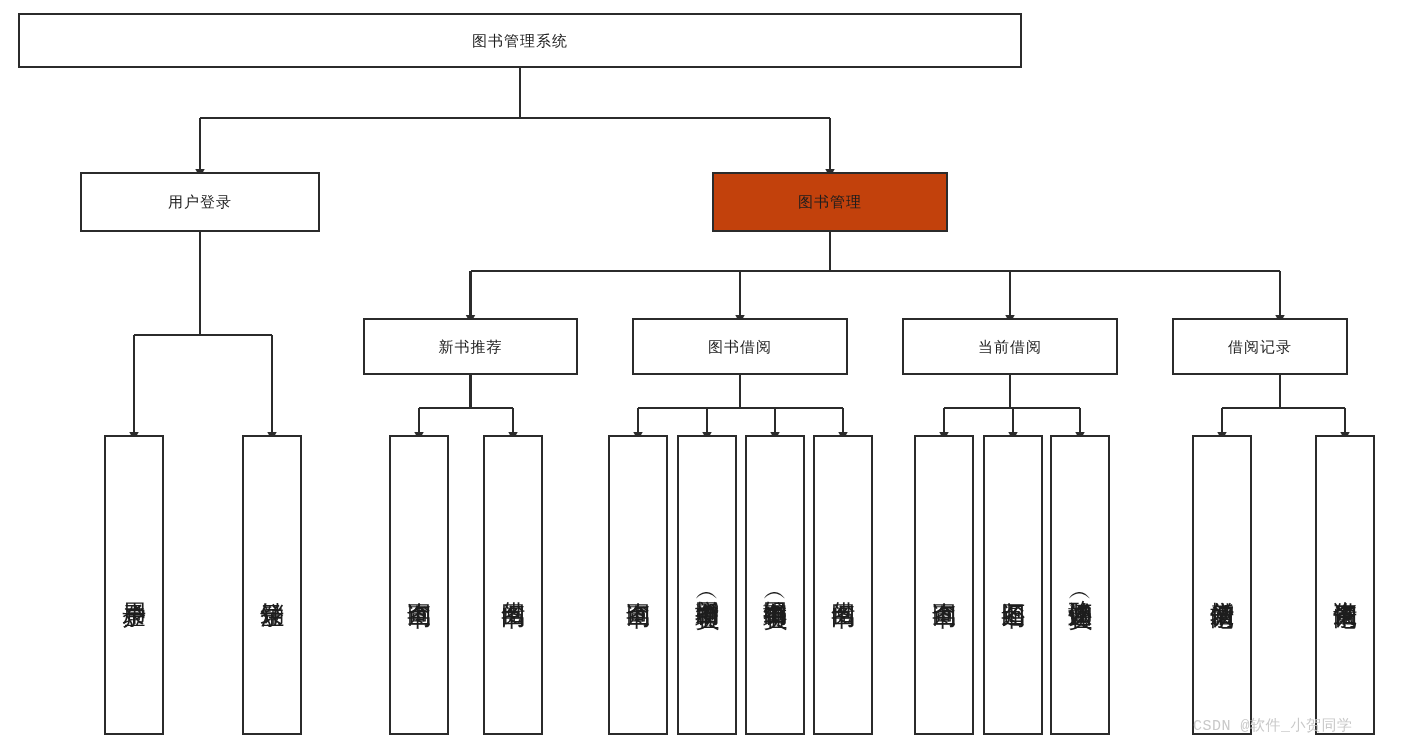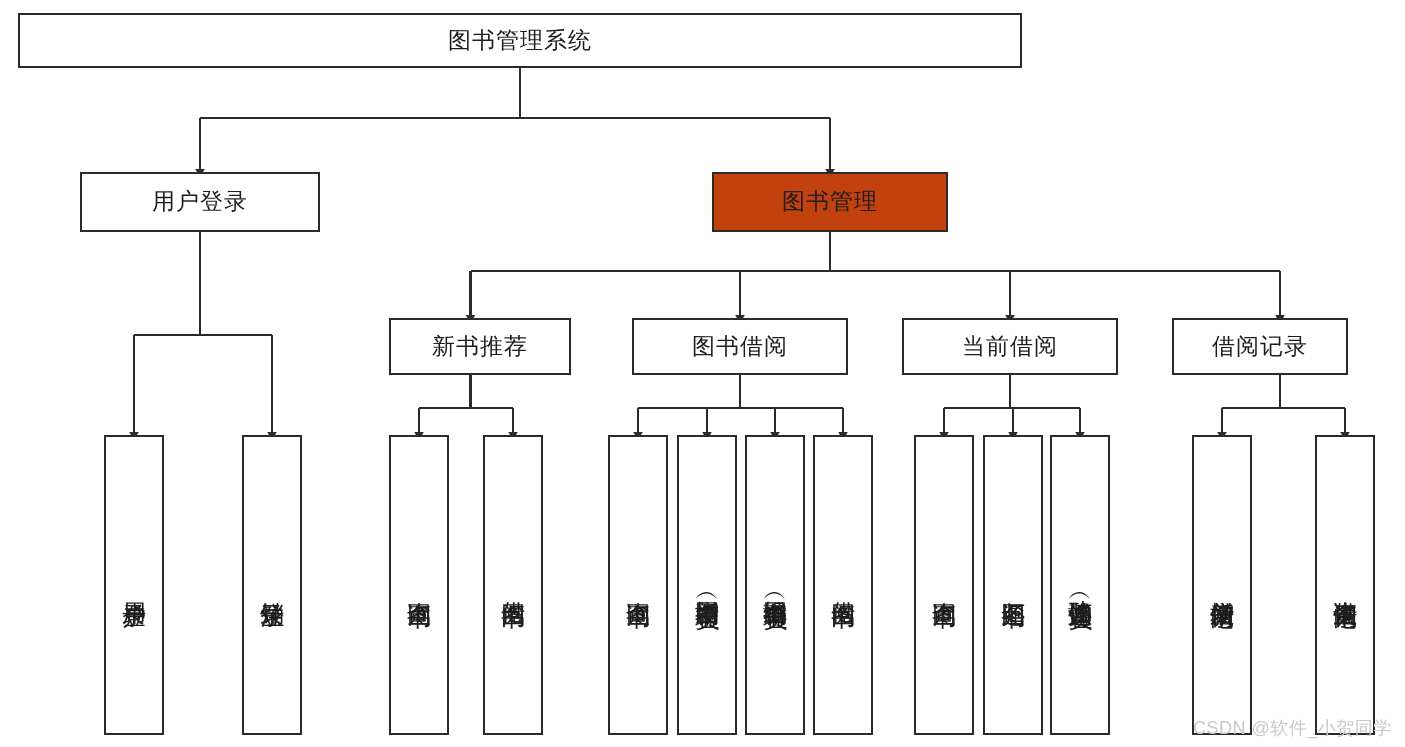--- a/index.html
+++ b/index.html
@@ -10,33 +10,33 @@
   }
   #diagram-root{position:relative;width:1405px;height:747px;}
   svg#diagram-svg{position:absolute;left:0;top:0;width:1405px;height:747px;display:block;}
   .node-box{
     position:absolute;box-sizing:border-box;
     border:2px solid #2b2b2b;background:#ffffff;
     display:flex;align-items:center;justify-content:center;
     color:#1d1d1d;
   }
   .node-box.horiz{
-    font-size:23px;line-height:1.2;white-space:nowrap;letter-spacing:1px;
+    font-size:15px;line-height:1.2;white-space:nowrap;letter-spacing:1px;
   }
   .node-box.vert{
     font-size:24px;line-height:1.18;letter-spacing:1px;
     writing-mode:vertical-rl;text-orientation:upright;
     align-items:center;justify-content:center;
     padding:6px 0;
   }
   .node-label{display:block;}
   .watermark{
-    position:absolute;color:#c9c9c9;font-size:18px;white-space:nowrap;
+    position:absolute;color:#c9c9c9;font-size:15px;white-space:nowrap;
     letter-spacing:0.5px;pointer-events:none;
-    font-family:Liberation Sans, sans-serif;
+    font-family:Liberation Mono, monospace;
   }
 </style>
 </head>
 <body>
 
 <div id="diagram-root">
   <svg id="diagram-svg" viewBox="0 0 1405 747" xmlns="http://www.w3.org/2000/svg" aria-hidden="true">
     <defs>
       <marker id="arrowhead" markerWidth="11" markerHeight="11" refX="2.5" refY="5" orient="auto" markerUnits="userSpaceOnUse">
         <path d="M0,0 L0,10 L9,5 z" fill="#2b2b2b"></path>
@@ -81,21 +81,21 @@
   <div id="node-layer">
       <div class="node-box horiz" style="left: 18px; top: 13px; width: 1004px; height: 55px; border-color: rgb(43, 43, 43); background: rgb(255, 255, 255); color: rgb(29, 29, 29);">
         <span class="node-label">图书管理系统</span>
       </div>
       <div class="node-box horiz" style="left: 80px; top: 172px; width: 240px; height: 60px; border-color: rgb(43, 43, 43); background: rgb(255, 255, 255); color: rgb(29, 29, 29);">
         <span class="node-label">用户登录</span>
       </div>
       <div class="node-box horiz" style="left: 712px; top: 172px; width: 236px; height: 60px; border-color: rgb(43, 43, 43); background: #c2410c; color: rgb(29, 29, 29);">
         <span class="node-label">图书管理</span>
       </div>
-      <div class="node-box horiz" style="left: 363px; top: 318px; width: 182px; height: 57px; border-color: rgb(43, 43, 43); background: rgb(255, 255, 255); color: rgb(29, 29, 29); margin-left: 26px;">
+      <div class="node-box horiz" style="left: 363px; top: 318px; width: 215px; height: 57px; border-color: rgb(43, 43, 43); background: rgb(255, 255, 255); color: rgb(29, 29, 29);">
         <span class="node-label">新书推荐</span>
       </div>
       <div class="node-box horiz" style="left: 632px; top: 318px; width: 216px; height: 57px; border-color: rgb(43, 43, 43); background: rgb(255, 255, 255); color: rgb(29, 29, 29);">
         <span class="node-label">图书借阅</span>
       </div>
       <div class="node-box horiz" style="left: 902px; top: 318px; width: 216px; height: 57px; border-color: rgb(43, 43, 43); background: rgb(255, 255, 255); color: rgb(29, 29, 29);">
         <span class="node-label">当前借阅</span>
       </div>
       <div class="node-box horiz" style="left: 1172px; top: 318px; width: 176px; height: 57px; border-color: rgb(43, 43, 43); background: rgb(255, 255, 255); color: rgb(29, 29, 29);">
         <span class="node-label">借阅记录</span>

